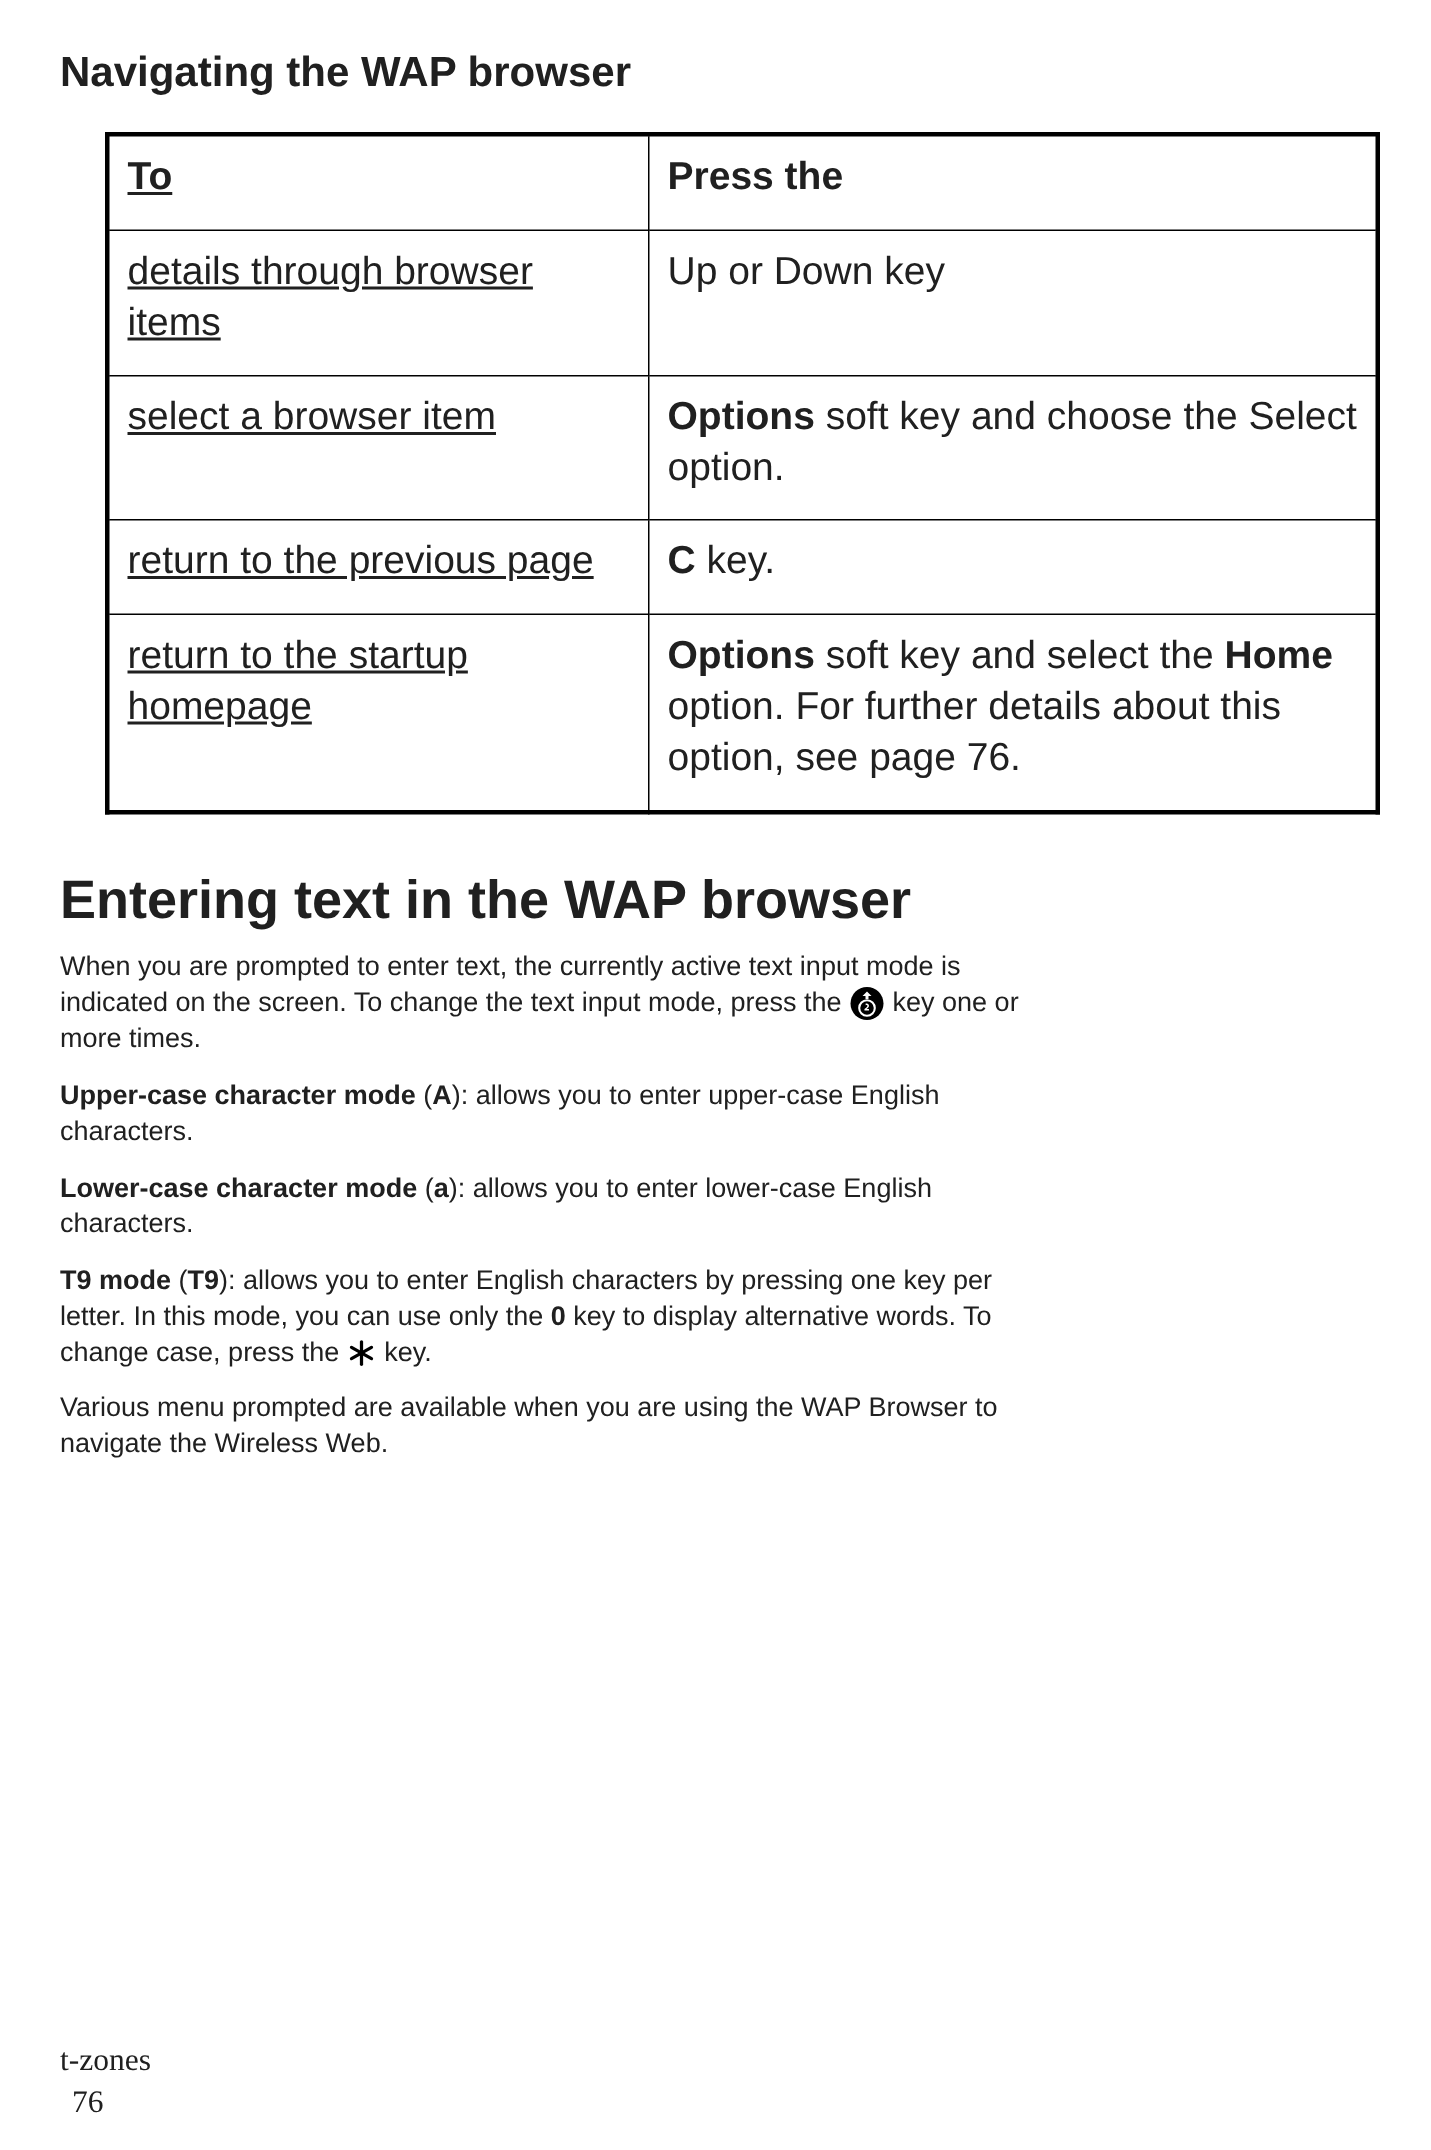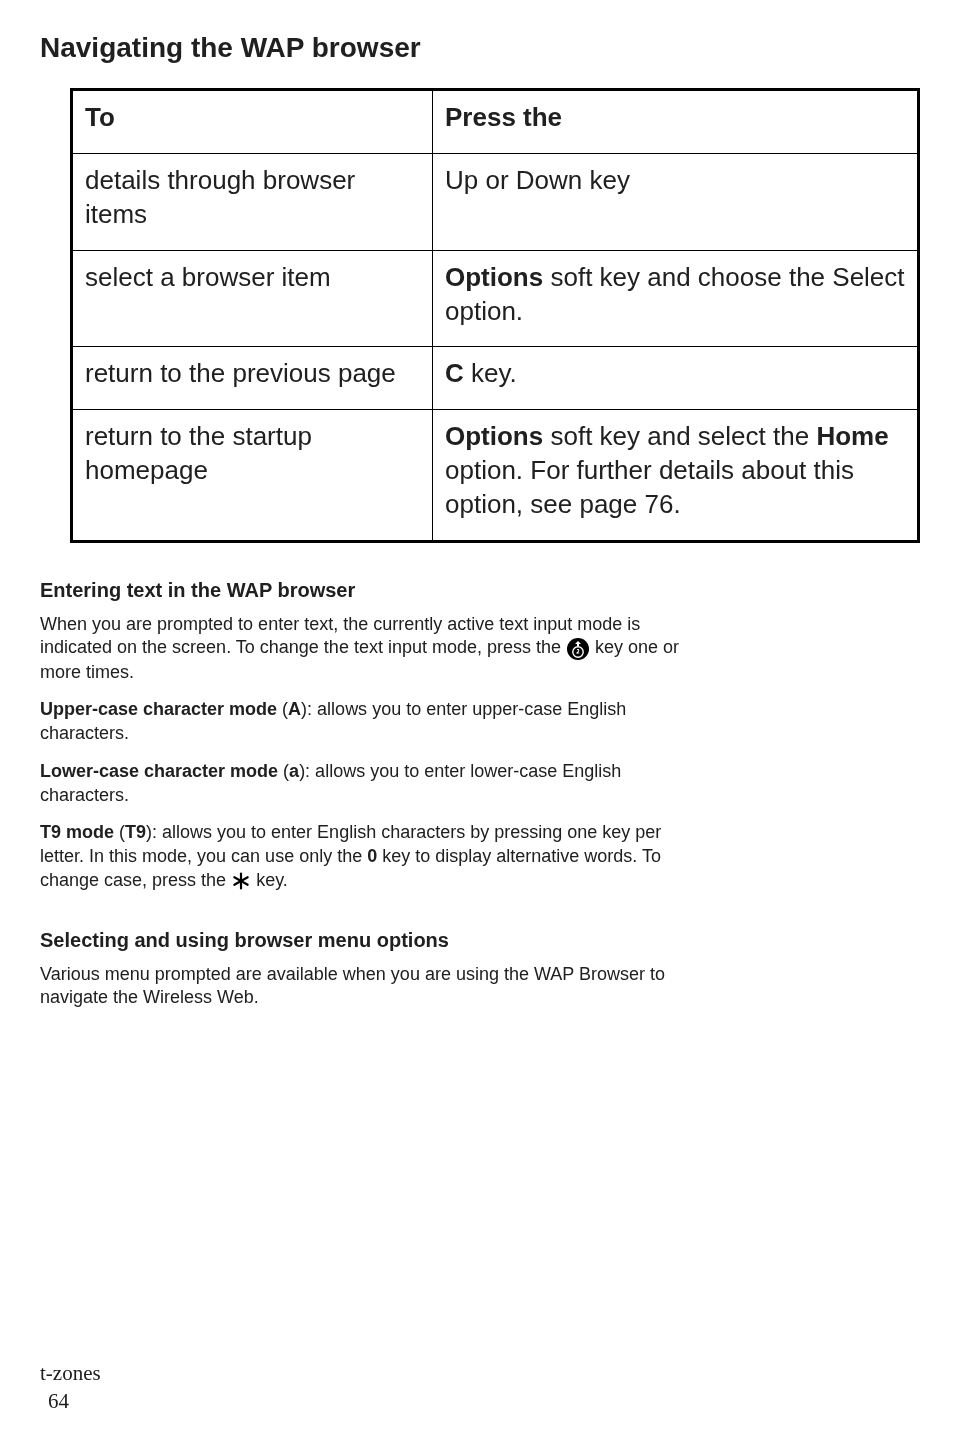--- a/index.html
+++ b/index.html
@@ -35,24 +35,25 @@
     vertical-align: top;
     font-size: 26px;
     text-align: left;
   }
   table.wap th {
     font-weight: 700;
     border-bottom: 1px solid #000;
   }
   table.wap td:first-child, table.wap th:first-child {
     width: 335px;
+    text-decoration: underline;
   }
   .section-h {
     font-weight: 700;
-    font-size: 20px;
+    font-size: 36px;
     margin: 34px 0 10px 0;
   }
   p.body {
     font-size: 18px;
     margin: 10px 0 14px 0;
     line-height: 1.32;
   }
   .bold { font-weight: 700; text-align: right; }
   .icon-i {
     display: inline-block;
@@ -140,22 +141,21 @@
         <g stroke="#000" stroke-width="2.6" stroke-linecap="round">
           <line x1="12" y1="3" x2="12" y2="21"></line>
           <line x1="4" y1="7.5" x2="20" y2="16.5"></line>
           <line x1="4" y1="16.5" x2="20" y2="7.5"></line>
         </g>
       </svg>
     </span><span> key.</span>
   </p>
 
 
-  <div class="section-h">Selecting and using browser menu options</div>
 
   <p class="body">Various menu prompted are available when you are using the WAP Browser to navigate the Wireless Web.</p>
 
   <div class="footer">
     <div>t-zones</div>
-    <div class="pnum">64</div>
+    <div class="pnum">76</div>
   </div>
 
 </div>
 
 </body></html>

